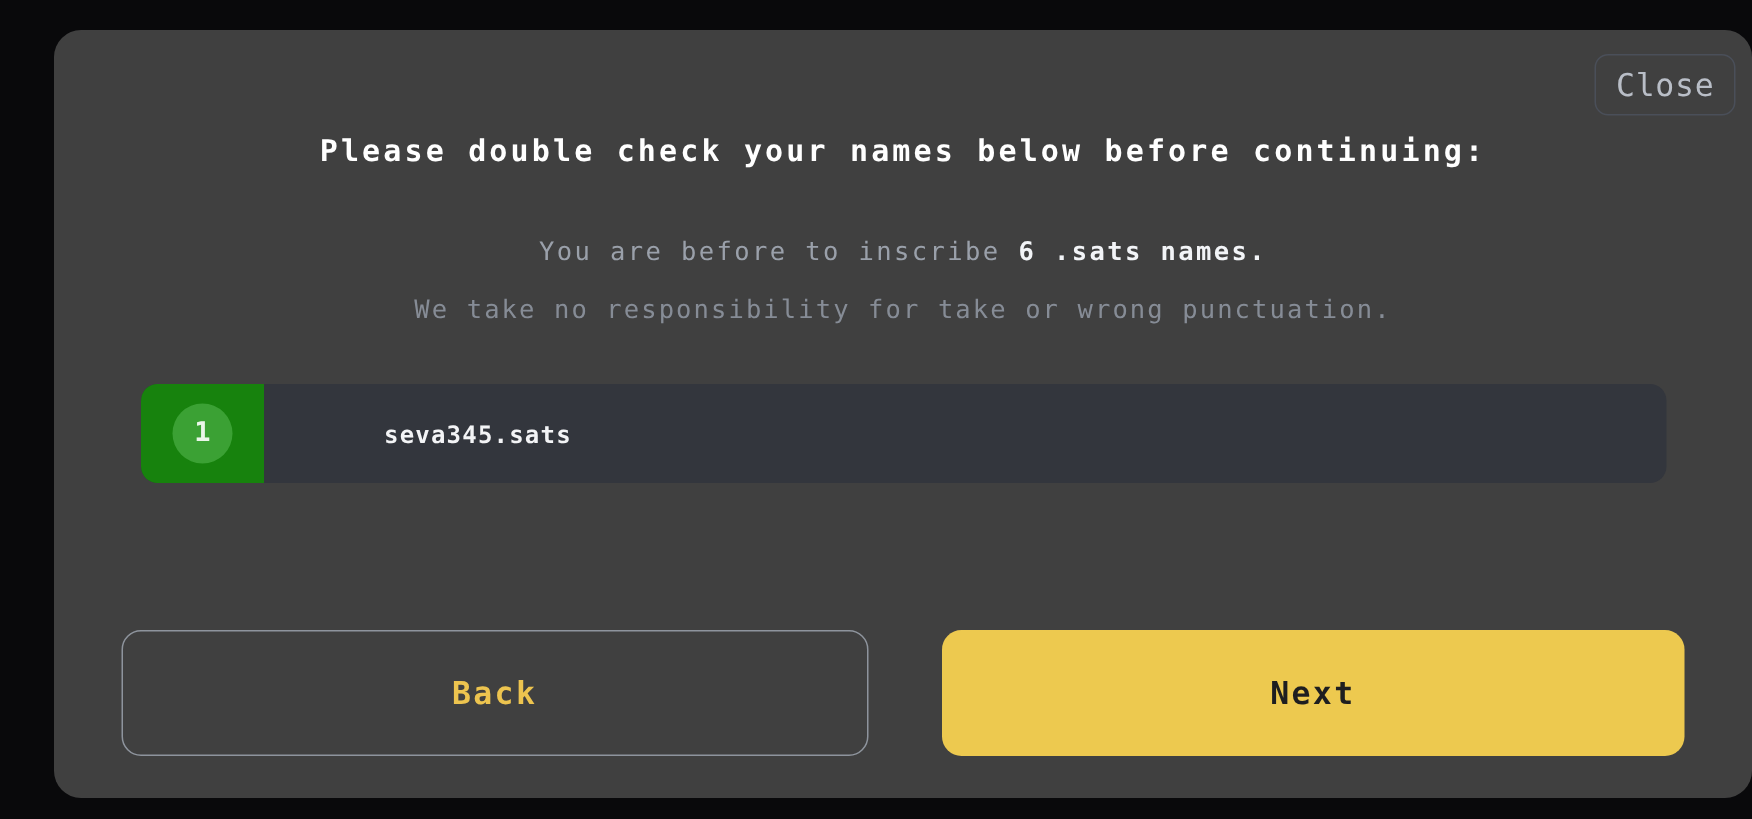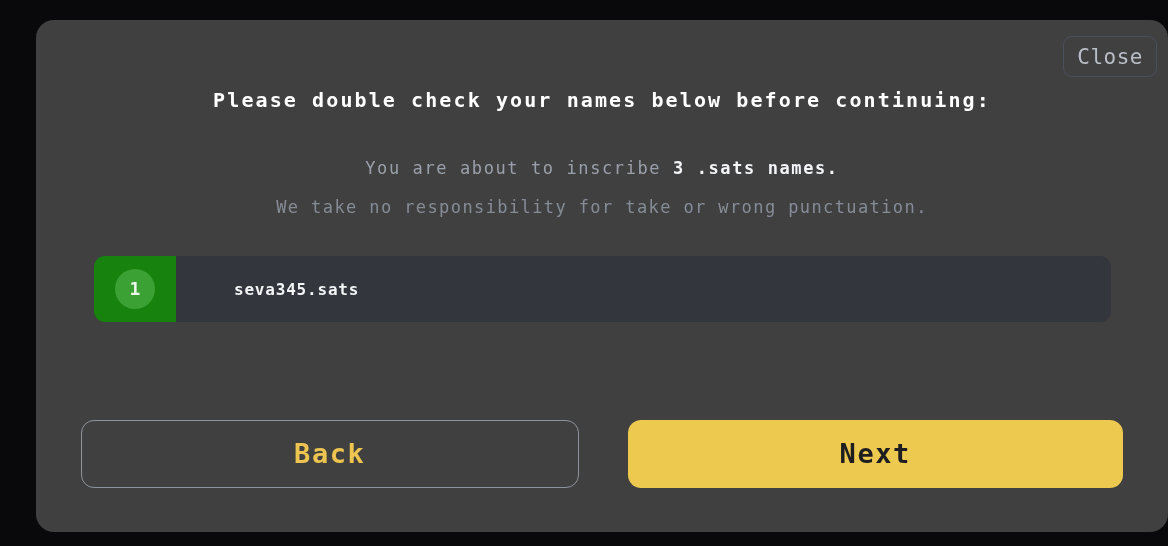--- a/index.html
+++ b/index.html
@@ -138,43 +138,43 @@
     color: #eaf6e9;
     font-size: 18px;
     font-weight: 700;
     line-height: 1;
   }
 
   .name-label {
     flex: 1 1 auto;
     display: flex;
     align-items: center;
-    padding-left: 58px;
+    padding-left: 80px;
     color: #f3f4f6;
     font-size: 16px;
     font-weight: 700;
     letter-spacing: 0.8px;
   }
 
   
   .footer-actions {
     position: absolute;
     left: 45px;
     right: 45px;
     top: 400px;
     display: flex;
     gap: 49px;
   }
 
   .action-button {
     flex: 1 1 0;
-    height: 68px;
+    height: 84px;
     border-radius: 13px;
     font-family: "DejaVu Sans Mono", "Liberation Mono", monospace;
-    font-size: 27px;
+    font-size: 21px;
     font-weight: 700;
     letter-spacing: 1.6px;
     cursor: pointer;
     text-align: center;
     line-height: 64px;
   }
 
   .action-button.secondary {
     background: transparent;
     border: 1.5px solid #8e949d;
@@ -192,21 +192,21 @@
 
 <div class="page-root">
 
   <div class="modal">
 
     <button class="close-button">Close</button>
 
     <div class="modal-title">Please double check your names below before continuing:</div>
 
     <div class="subtitle-primary">
-      <span>You are about to inscribe </span><span class="emphasis">3 .sats names.</span>
+      <span>You are before to inscribe </span><span class="emphasis">6 .sats names.</span>
     </div>
 
     <div class="subtitle-secondary">We take no responsibility for take or wrong punctuation.</div>
 
     <div class="name-list">
       <div class="name-row">
         <div class="name-index-block">
           <div class="name-index-circle">1</div>
         </div>
         <div class="name-label">seva345.sats</div>

